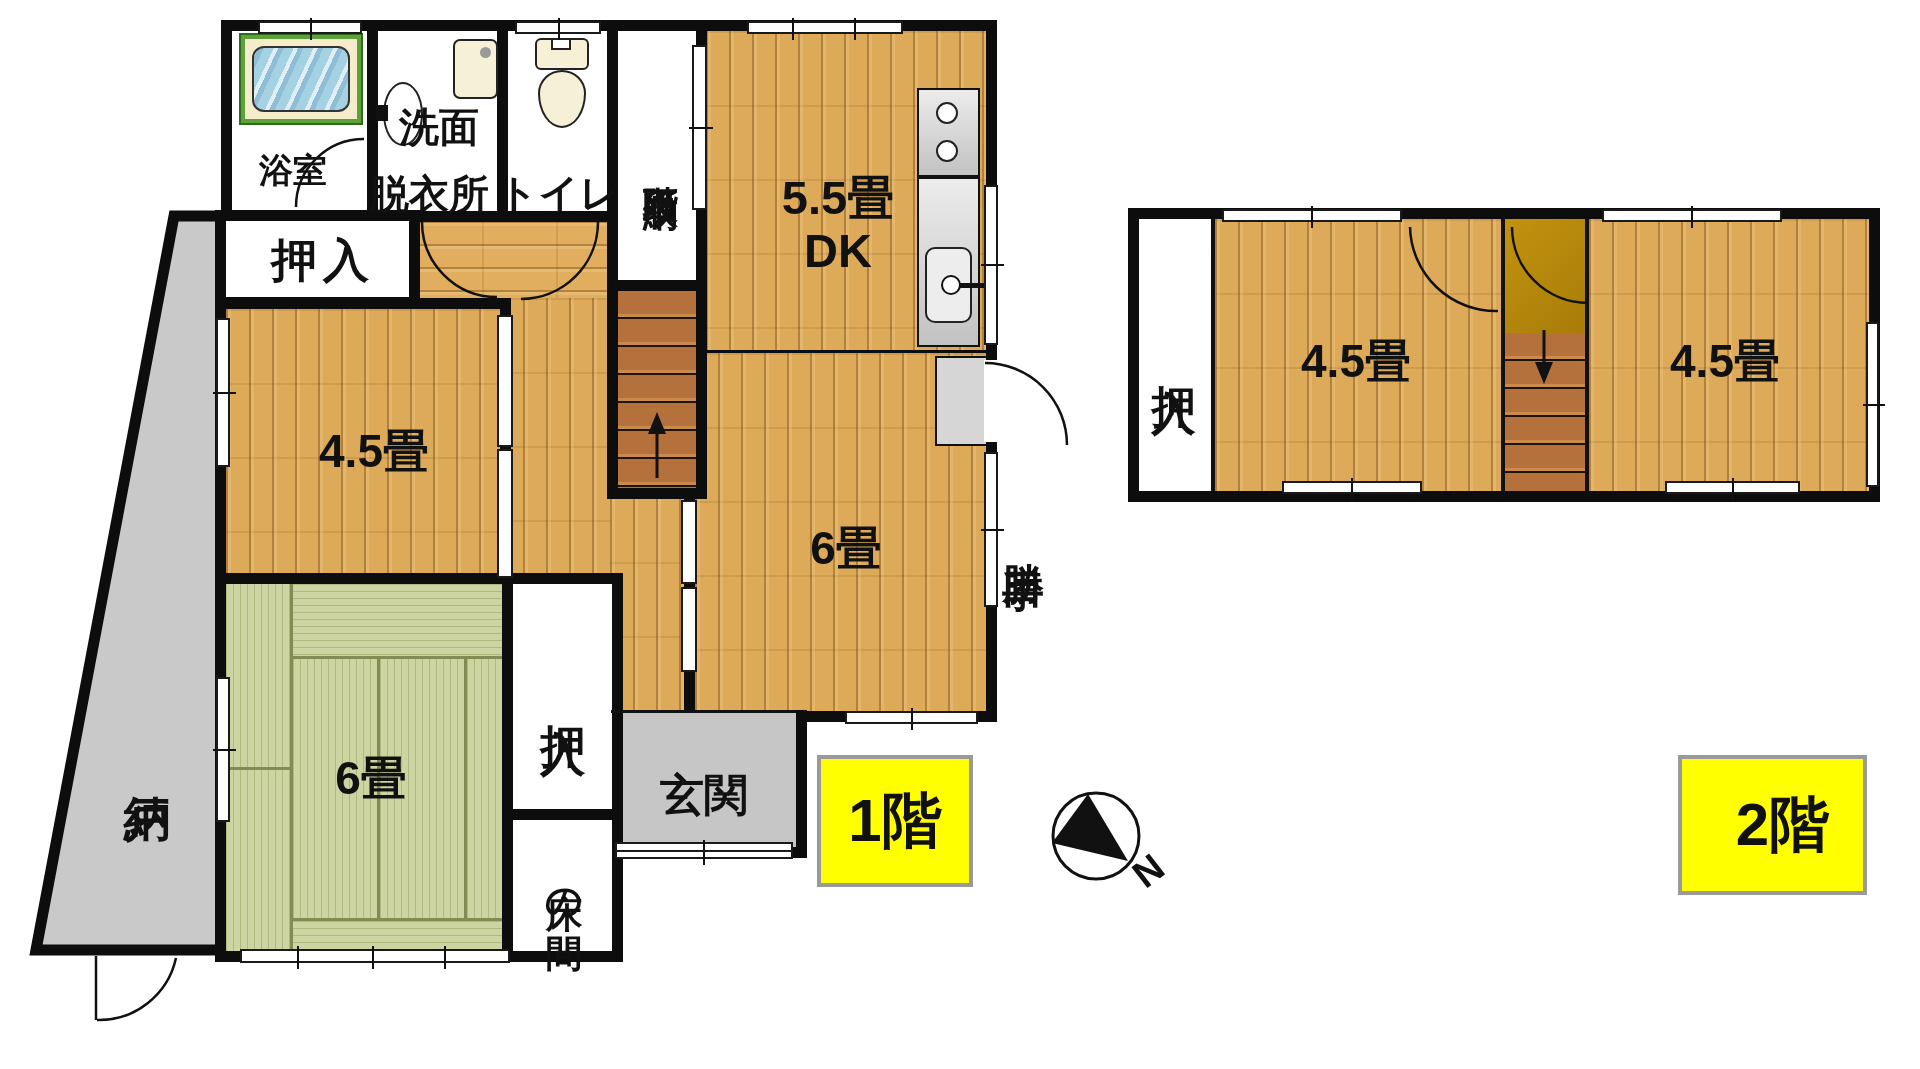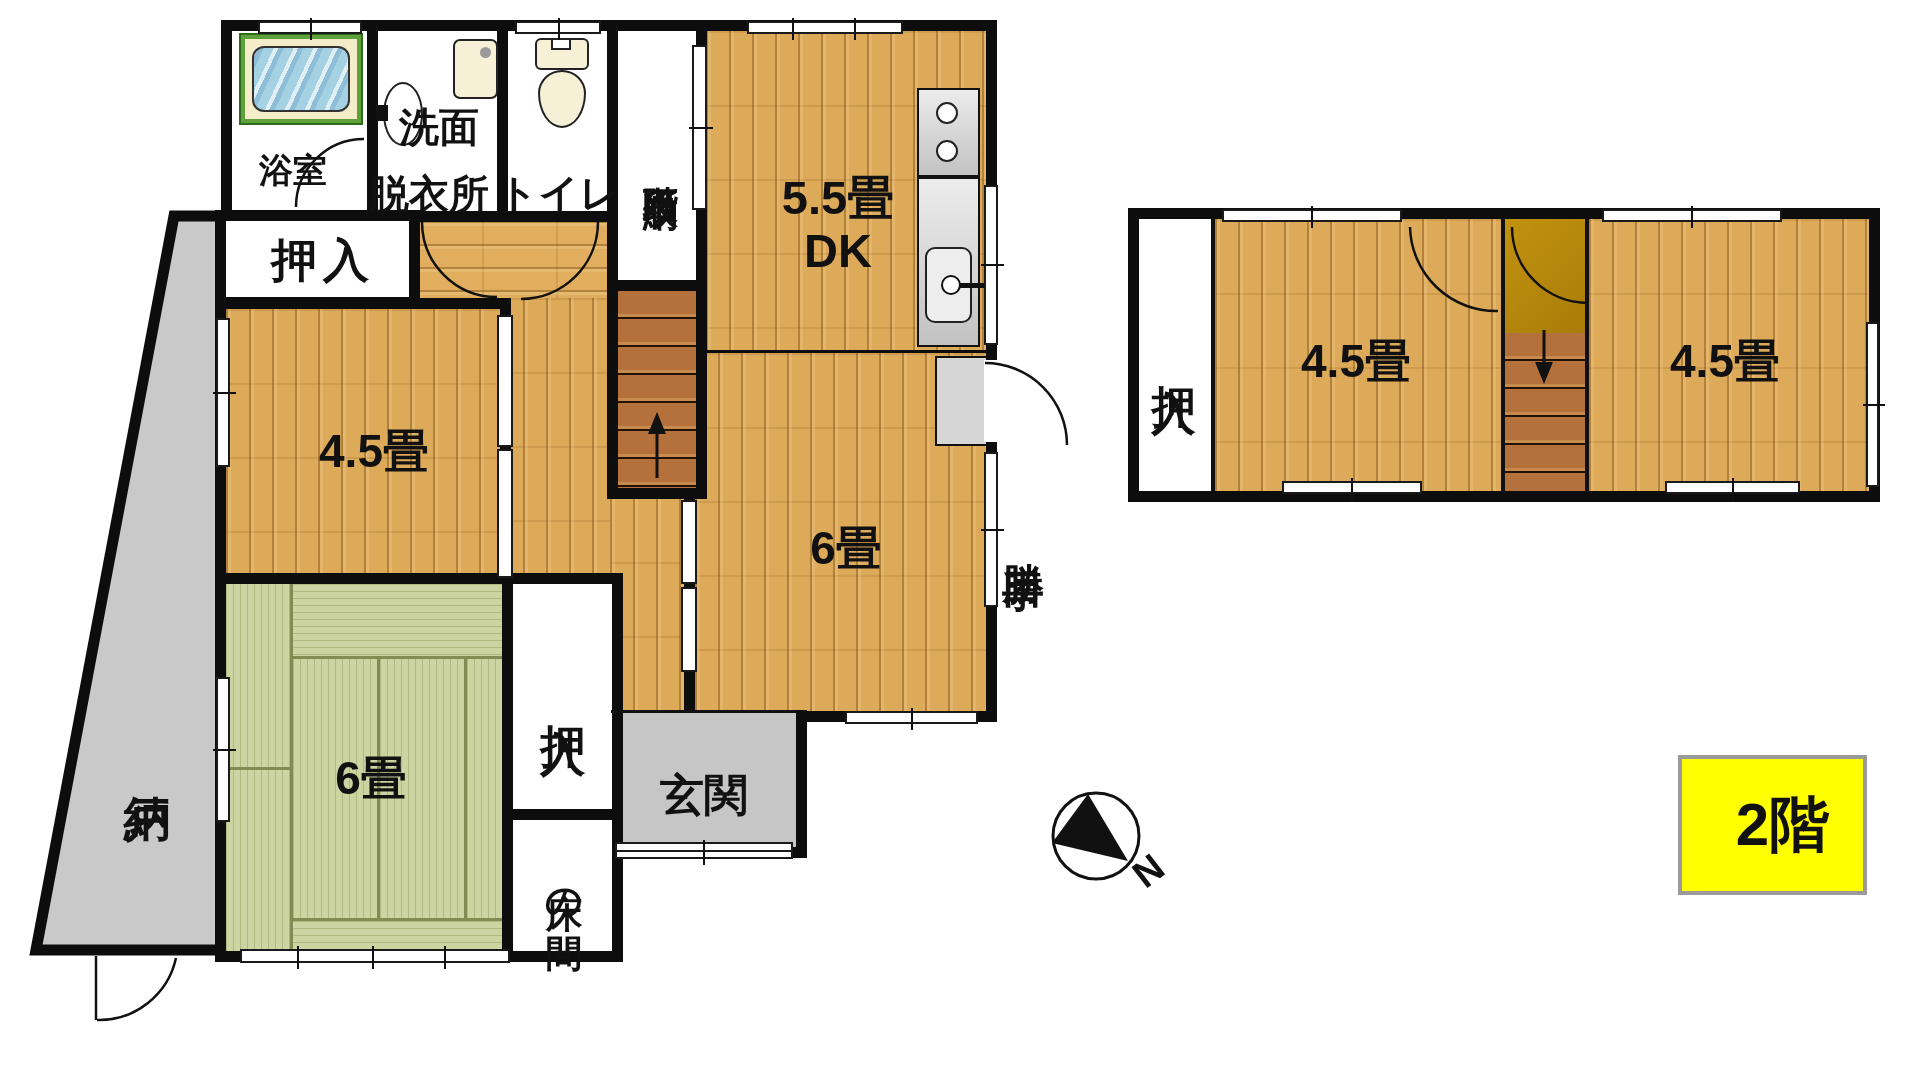--- a/index.html
+++ b/index.html
@@ -196,20 +196,21 @@
   <div class="win" style="left:1602px;top:209px;width:180px;height:13px;">
       <div class="tickv" style="left:87px;top:-5px;height:22px;"></div>
     </div>
   <div class="win" style="left:1665px;top:481px;width:135px;height:13px;">
       <div class="tickv" style="left:65px;top:-5px;height:22px;"></div>
     </div>
   <div class="win" style="left:1866px;top:322px;width:13px;height:165px;">
       <div class="tickh" style="left:-5px;top:80px;width:22px;"></div>
     </div>
 
+  <div class="badge" style="left:817px;top:755px;width:156px;height:132px;font-size:60px;">1階</div>
   <div class="badge" style="left:1678px;top:755px;width:189px;height:140px;font-size:60px;padding-left:20px;">2階</div>
 
   <svg class="svg-layer" width="1920" height="1069">
     <g fill="none" stroke="#111" stroke-width="2.5">
       <path d="M 296 207 A 68 68 0 0 1 364 139"></path>
       <path d="M 422 222 A 75 75 0 0 0 497 297"></path>
       <path d="M 598 222 A 77 77 0 0 1 521 299"></path>
       <path d="M 985 363 A 82 82 0 0 1 1067 445"></path>
       <path d="M 176 958 A 79 79 0 0 1 97 1020"></path>
       <line x1="96" y1="956" x2="96" y2="1020"></line>

